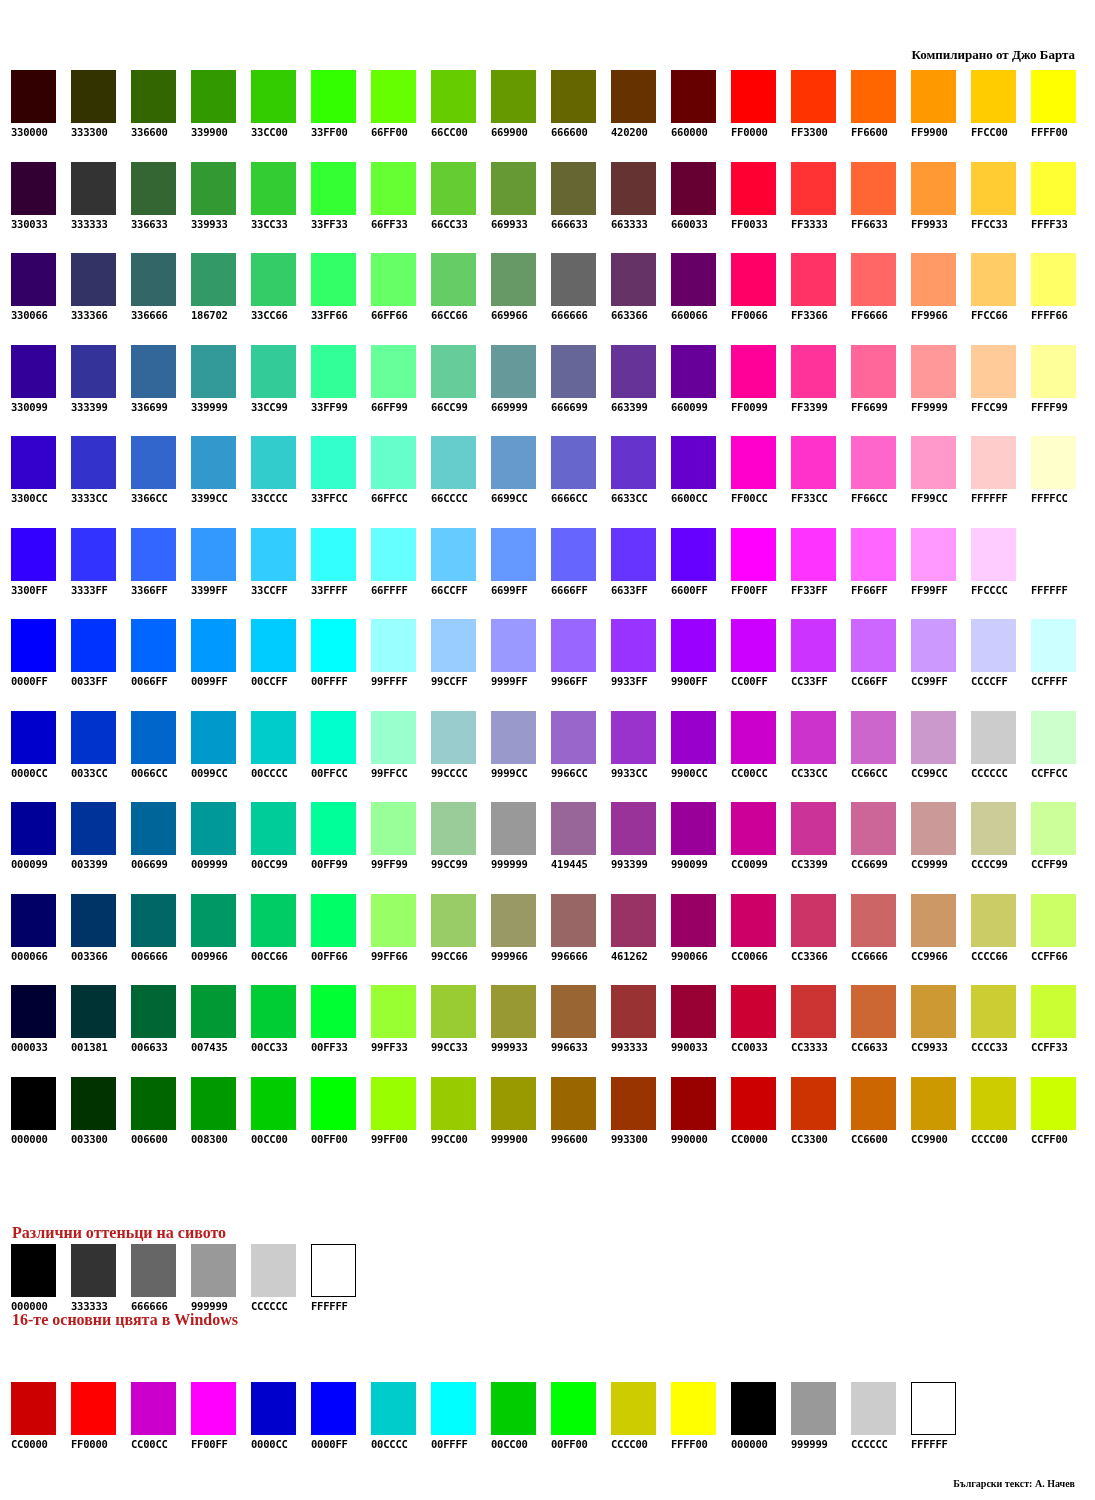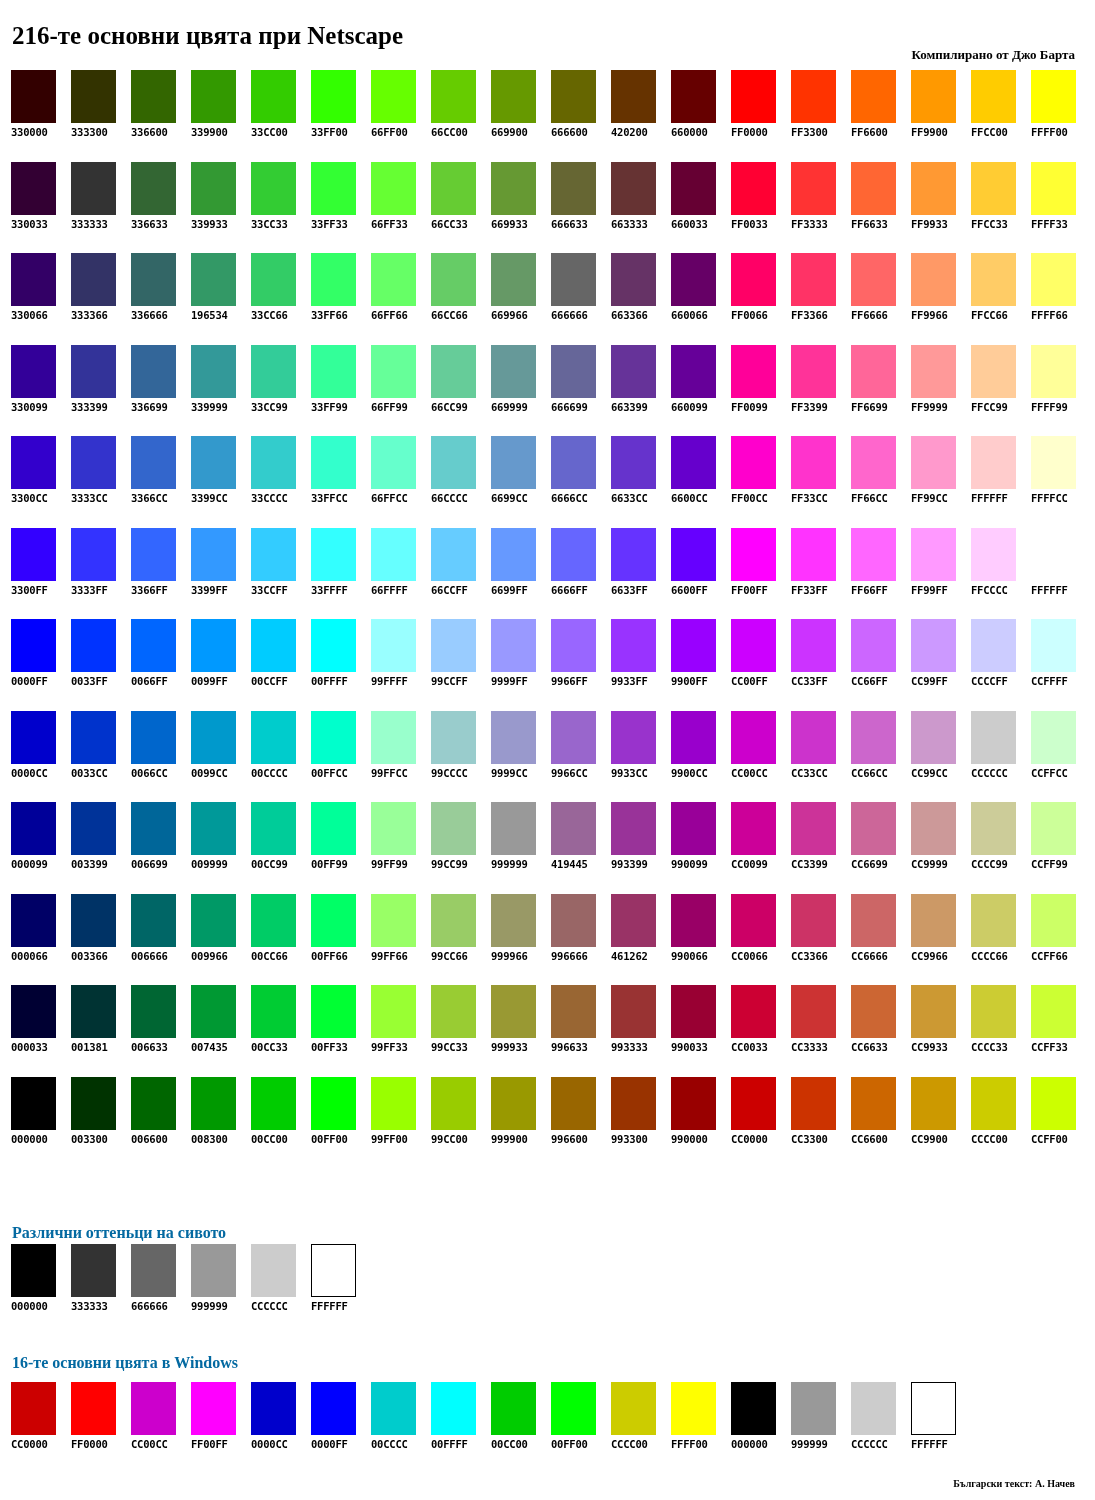--- a/index.html
+++ b/index.html
@@ -41,25 +41,25 @@
     font-family: "Liberation Serif", "DejaVu Serif", serif;
     font-weight: bold;
     font-size: 10px;
     color: #000;
     white-space: nowrap;
   }
   .section-title {
     font-family: "Liberation Serif", "DejaVu Serif", serif;
     font-weight: bold;
     font-size: 16px;
-    color: #0369a1;
+    color: #b91c1c;
     white-space: nowrap;
   }
   #grays-title { position: absolute; left: 12px; top: 1224px; }
-  #win16-title { position: absolute; left: 12px; top: 1354px; }
+  #win16-title { position: absolute; left: 12px; top: 1311px; }
 
   .grid {
     position: absolute;
     left: 11px;
     top: 70px;
   }
   .row {
     display: flex;
     height: 91.5px;
   }
@@ -92,21 +92,20 @@
   }
   #grays-strip { top: 1244px; }
   #win16-strip { top: 1382px; }
   .strip .swatch { width: 45px; height: 53px; }
 </style>
 </head>
 <body>
 
 <div id="page">
 
-  <div class="main-title">216-те основни цвята при Netscape</div>
   <div class="credit">Компилирано от Джо Барта</div>
 
   <div class="grid" id="netscape-grid">
       <div class="row">
         <div class="cell">
           <div class="swatch" style="background-color: rgb(51, 0, 0);"></div>
           <div class="label">330000</div>
         </div>
         <div class="cell">
           <div class="swatch" style="background-color: rgb(51, 51, 0);"></div>
@@ -259,21 +258,21 @@
         <div class="cell">
           <div class="swatch" style="background-color: rgb(51, 51, 102);"></div>
           <div class="label">333366</div>
         </div>
         <div class="cell">
           <div class="swatch" style="background-color: rgb(51, 102, 102);"></div>
           <div class="label">336666</div>
         </div>
         <div class="cell">
           <div class="swatch" style="background-color: rgb(51, 153, 102);"></div>
-          <div class="label">196534</div>
+          <div class="label">186702</div>
         </div>
         <div class="cell">
           <div class="swatch" style="background-color: rgb(51, 204, 102);"></div>
           <div class="label">33CC66</div>
         </div>
         <div class="cell">
           <div class="swatch" style="background-color: rgb(51, 255, 102);"></div>
           <div class="label">33FF66</div>
         </div>
         <div class="cell">

